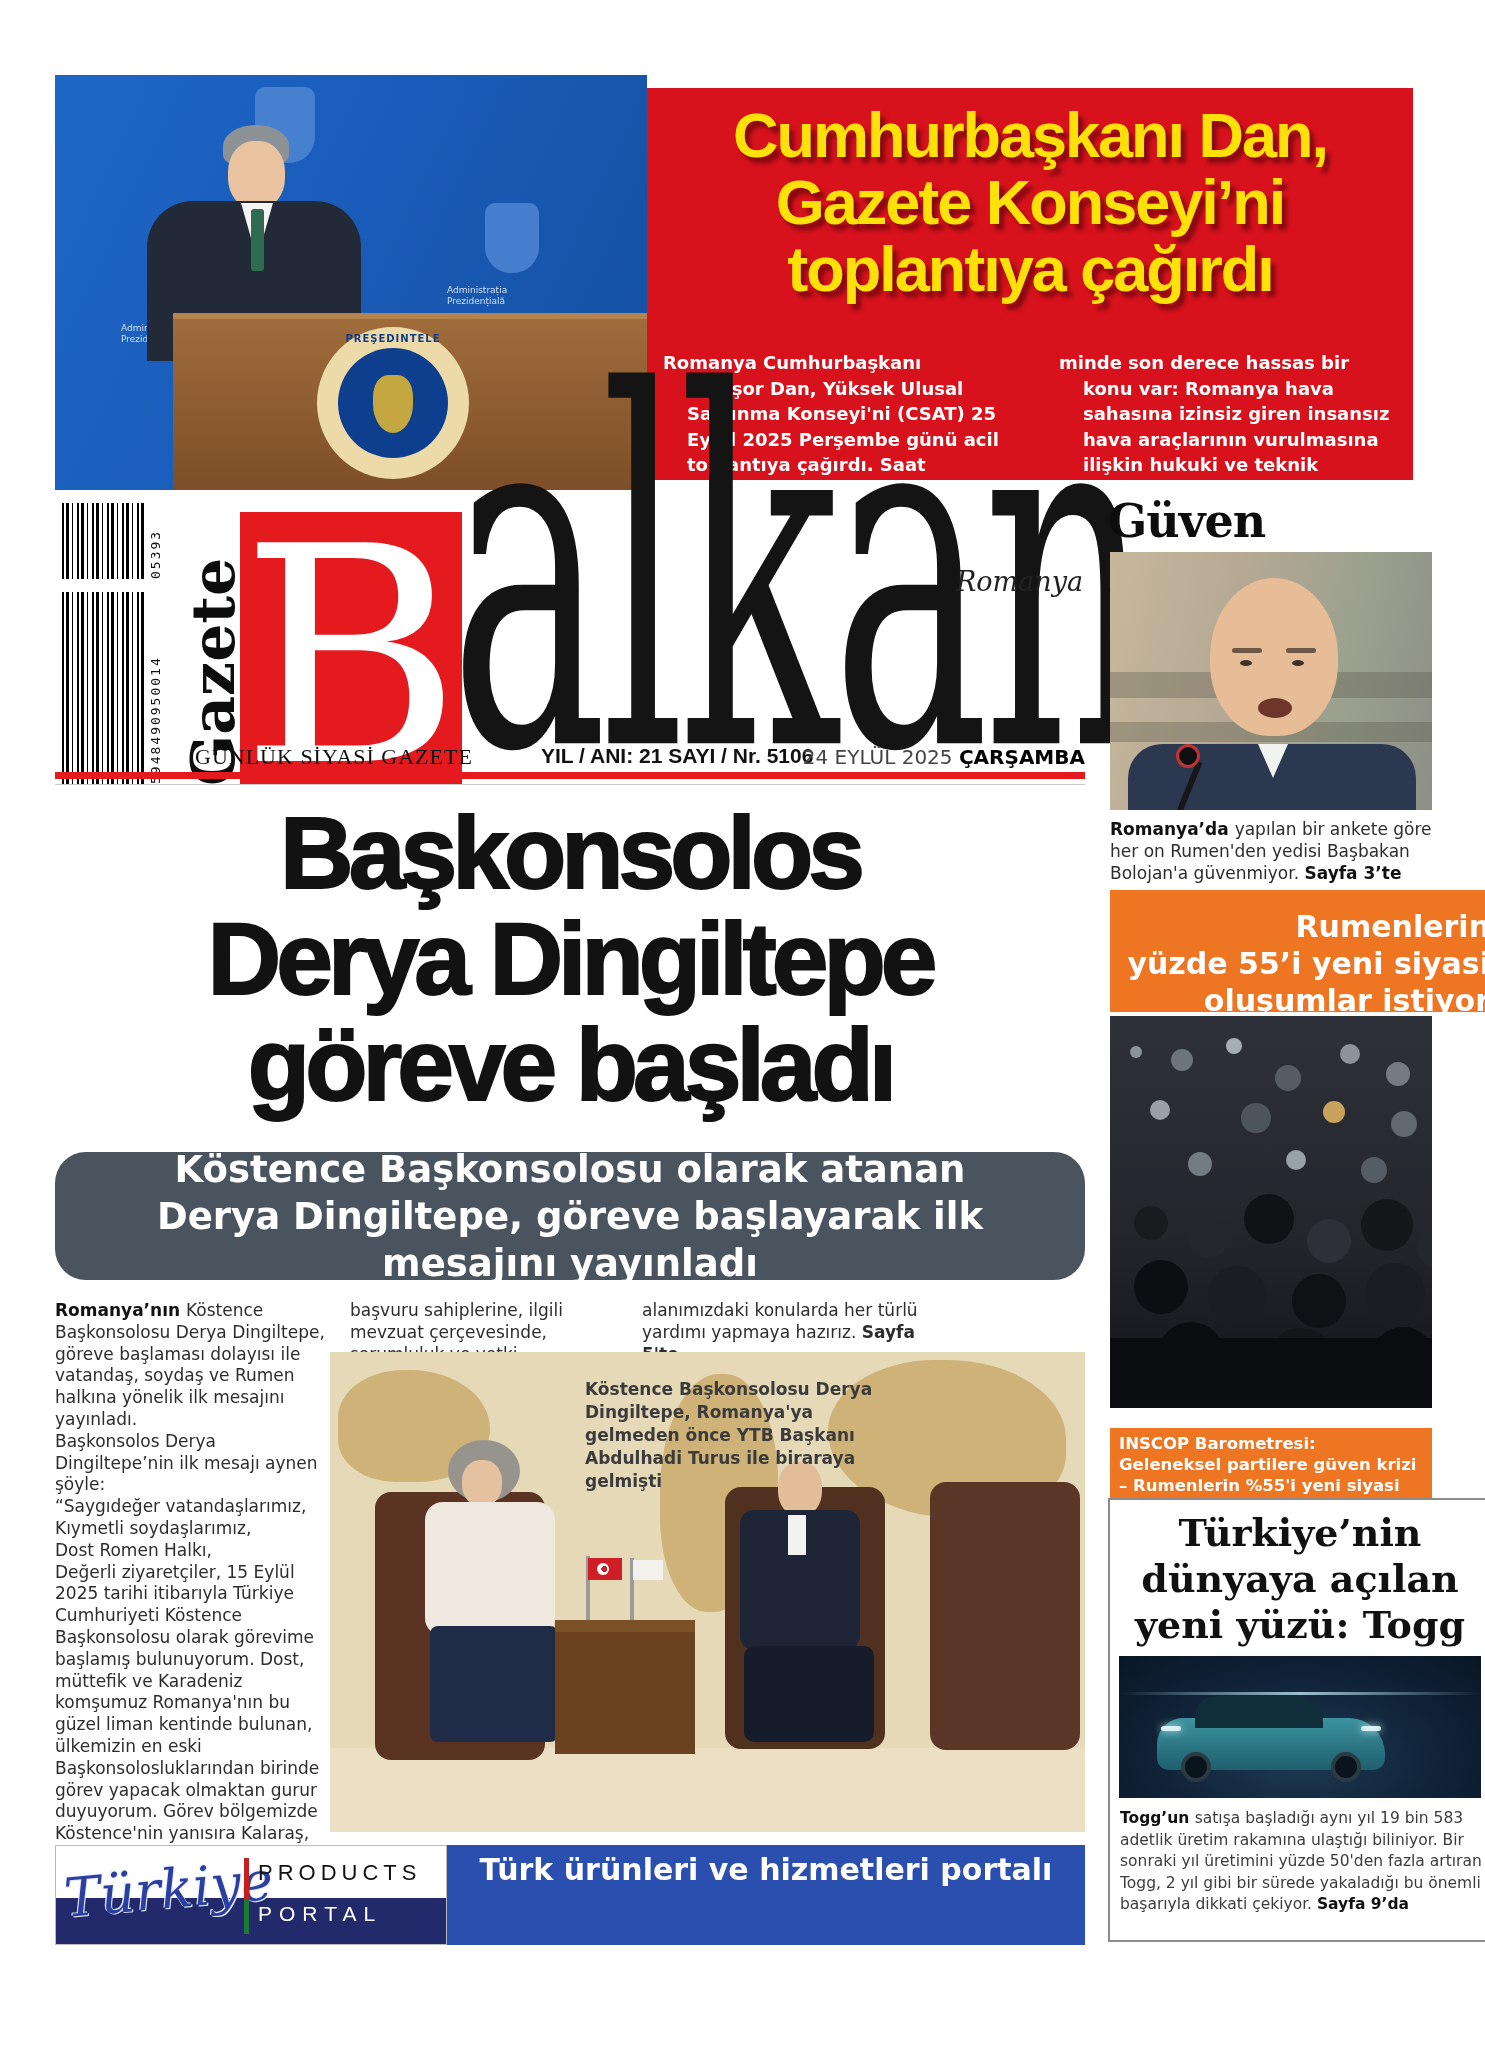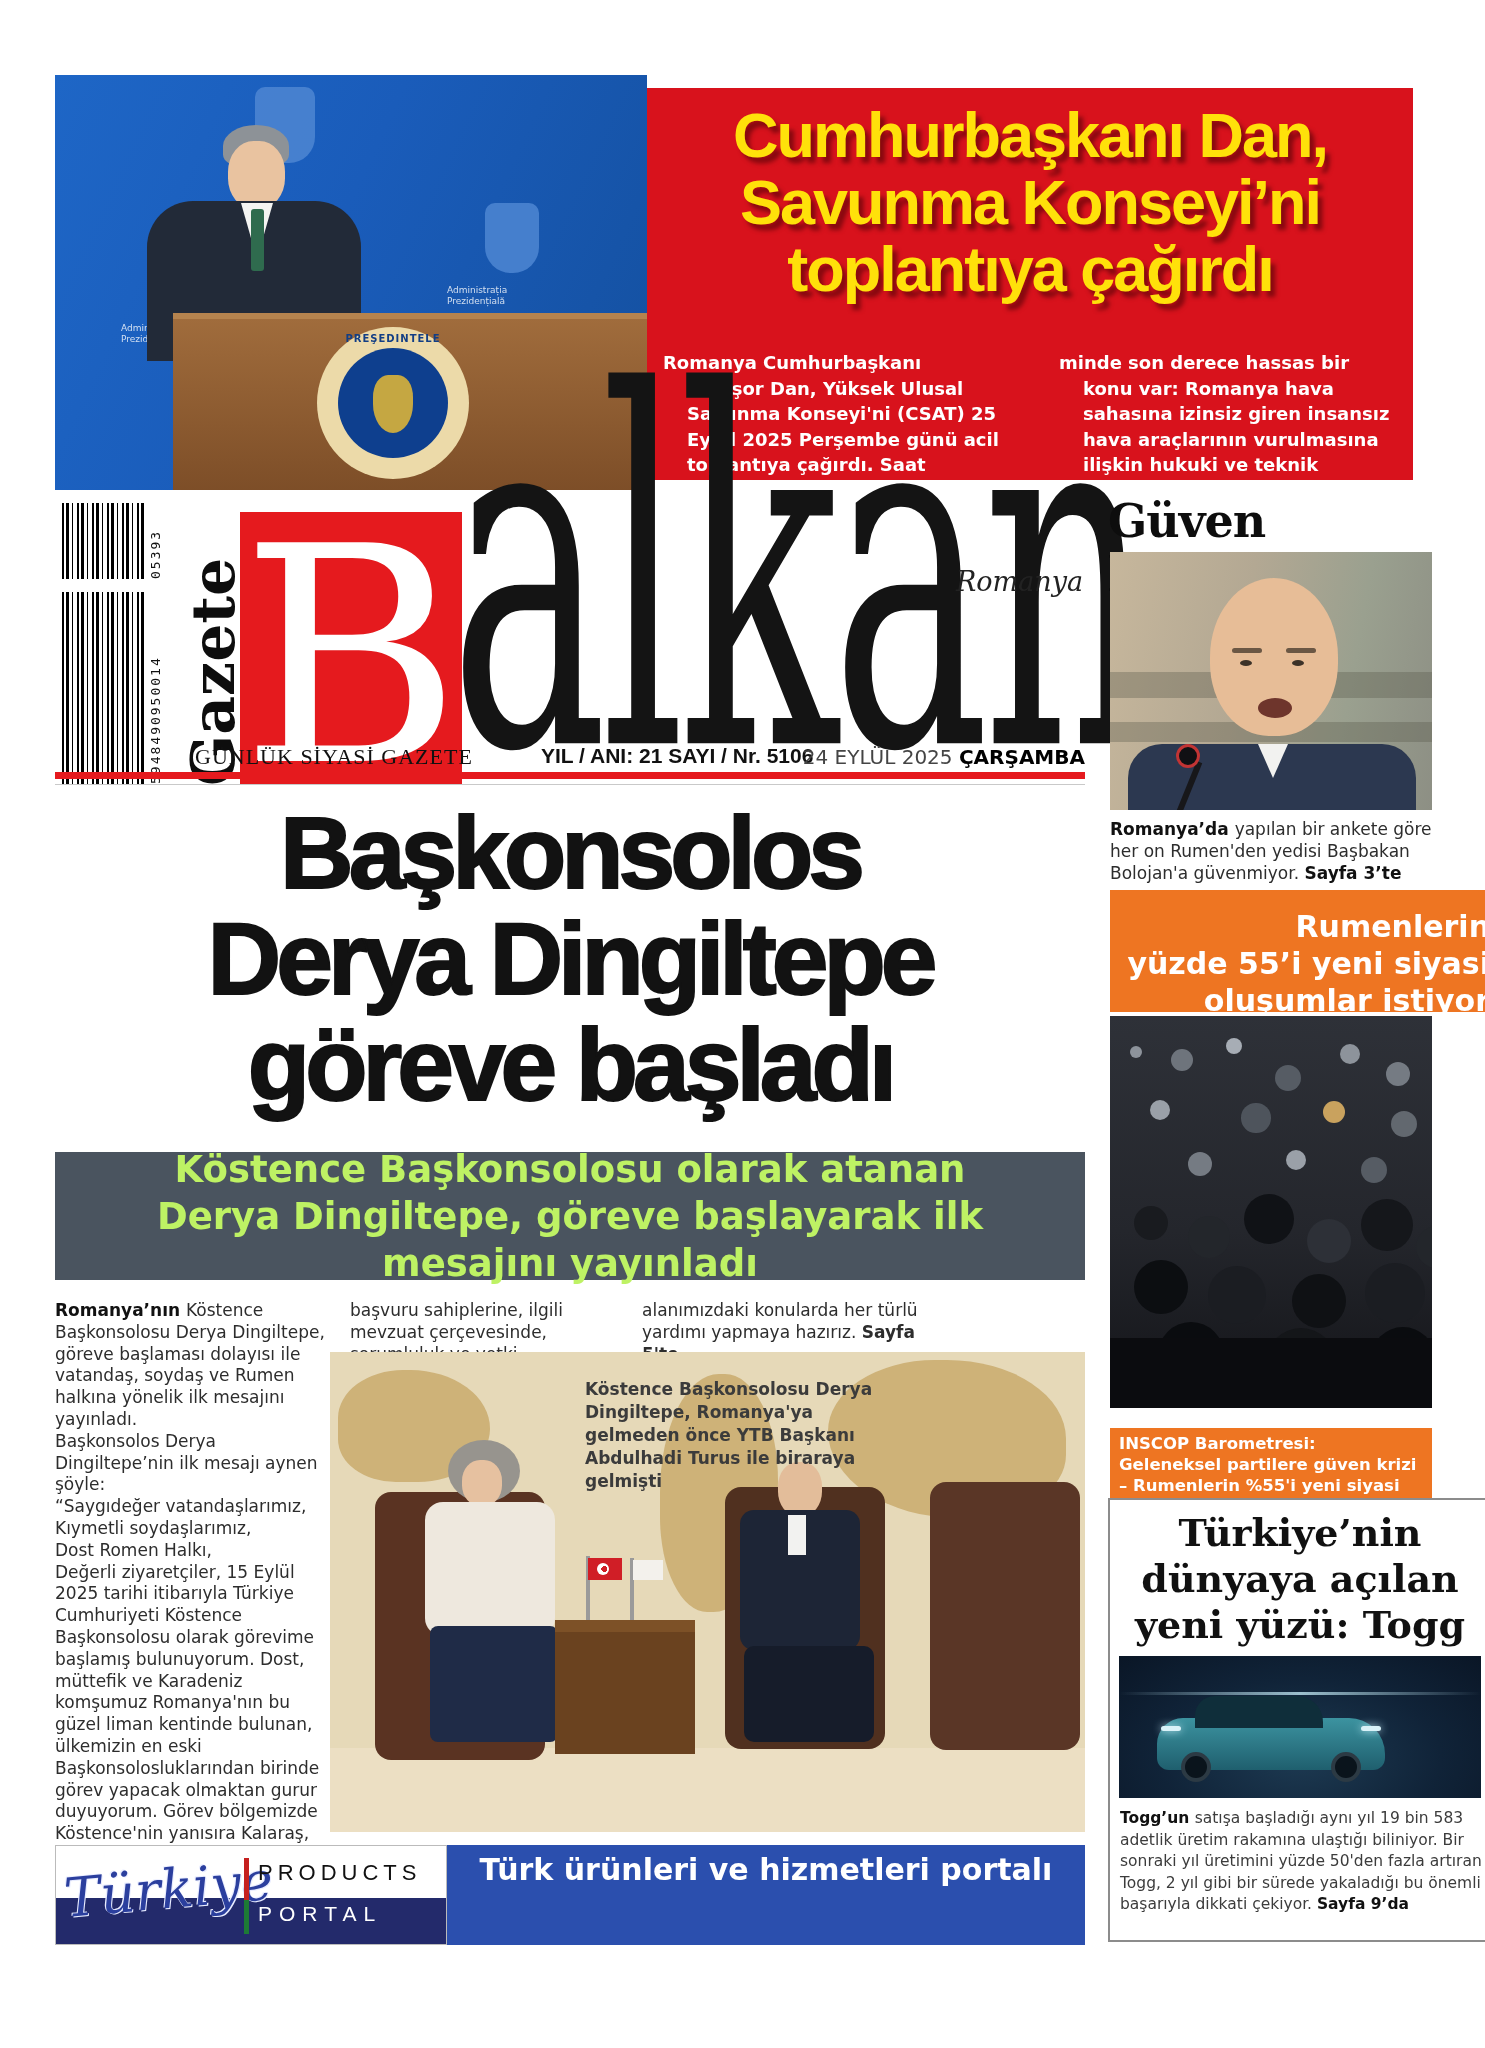--- a/index.html
+++ b/index.html
@@ -53,21 +53,21 @@
   .dateline b{color:#000;margin-top:28px;}
   .red-rule{left:55px;top:772px;width:1030px;height:7px;background:#e51a1e;}
   .gray-rule{left:55px;top:784px;width:1030px;height:1px;background:#c9c9c9;}
 
   
   .main-headline{left:55px;top:800px;width:1030px;text-align:center;color:#121212;
     font-family:"Liberation Sans",sans-serif;font-weight:900;font-size:102px;line-height:106px;
     letter-spacing:-5px;-webkit-text-stroke:2px #121212;}
   .subhead{left:55px;top:1152px;width:1030px;height:128px;background:#4a545f;box-sizing:border-box;
     display:flex;align-items:center;justify-content:center;text-align:center;padding:0 54px;
-    color:#bef264;font-weight:bold;font-size:37px;line-height:47px;}
+    color:#ffffff;font-weight:bold;font-size:37px;line-height:47px;border-radius:31px;}
   .body-col{top:1300px;font-size:17px;line-height:21.8px;color:#2d2d2d;}
   .bc-1{left:55px;width:280px;}
   .bc-2{left:350px;width:280px;}
   .bc-3{left:642px;width:290px;}
   .body-col .lead{font-weight:bold;color:#111;}
   .preline{white-space:pre-line;}
 
   
   .center-photo{left:330px;top:1352px;width:755px;height:480px;background:#e6d9b8;overflow:hidden;}
   .map-blob{position:absolute;background:#c9aa6c;opacity:.85;}
@@ -160,21 +160,21 @@
     <div class="seal">
       <div class="seal-label">PREŞEDINTELE</div>
       <div class="seal-inner"></div>
       <div class="seal-eagle"></div>
     </div>
   </div>
 
   <div class="abs top-banner">
     <div class="tb-headline">
       <div>Cumhurbaşkanı Dan,</div>
-      <div>Savunma Konseyi’ni</div>
+      <div>Gazete Konseyi’ni</div>
       <div>toplantıya çağırdı</div>
     </div>
     <div class="tb-cols">
       <p class="tb-col" style="margin:0;">Romanya Cumhurbaşkanı Nicuşor Dan, Yüksek Ulusal Savunma Konseyi'ni (CSAT) 25 Eylül 2025 Perşembe günü acil toplantıya çağırdı. Saat 12:00'de Cotroceni Sarayı'nda yapılması planlanan toplantının günde-</p>
       <p class="tb-col" style="margin:0;"><span>minde son derece hassas bir konu var: Romanya hava sahasına izinsiz giren insansız hava araçlarının vurulmasına ilişkin hukuki ve teknik çerçevenin oluşturulması.</span><b>Sayfa 2'de</b></p>
     </div>
   </div>
 
   <div class="abs barcode bc1"></div>
   <div class="abs barcode bc2"></div>

